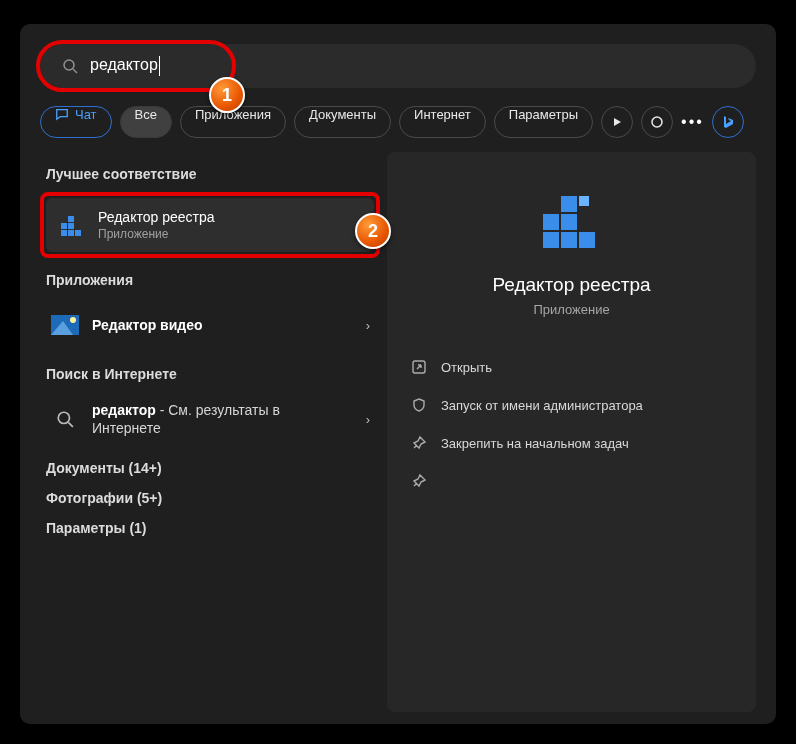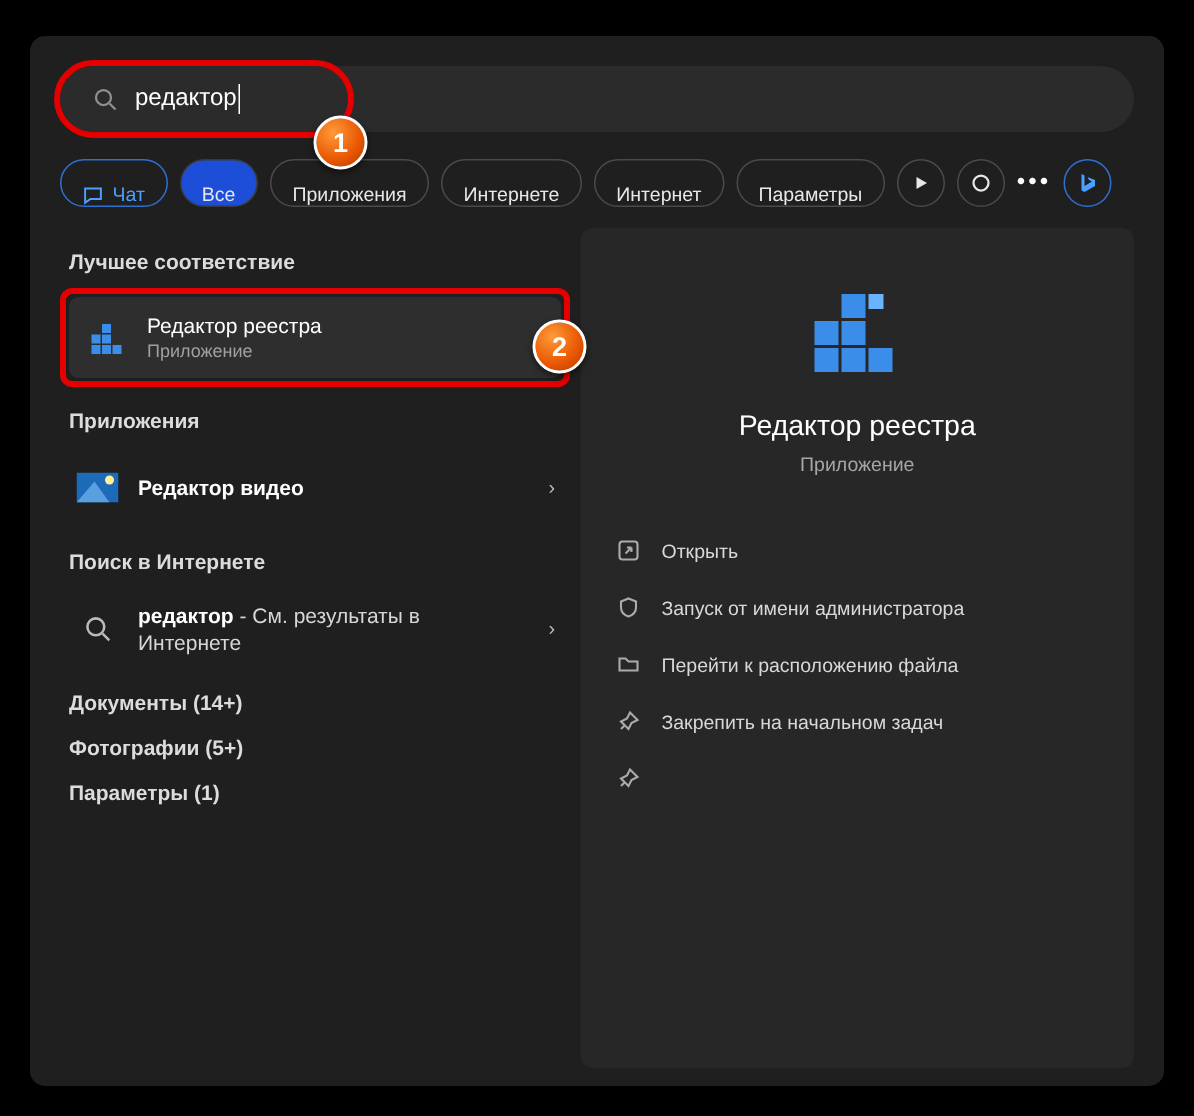--- a/index.html
+++ b/index.html
@@ -64,38 +64,38 @@
     pointer-events:none;
   }
   .filter-row {
     display: flex;
     align-items: center;
     gap: 8px;
     margin: 18px 20px 0 20px;
   }
   .pill {
     display: inline-flex;
-    align-items: flex-end;
+    align-items: flex-start;
     gap: 6px;
     height: 32px;
     padding: 0 14px;
     border-radius: 16px;
     border: 1px solid #4a4a4a;
     color: #e8e8e8;
     font-size: 13px;
     background: transparent;
     cursor: pointer;
     white-space: nowrap;
   }
   .pill.chat {
     border-color: #2f6fd0;
     color: #4aa0ff;
   }
   .pill.active {
-    background: #1d4ed8;
+    background: #404040;
     border-color: #3a3a3a;
   }
   .round-btn {
     display: inline-flex;
     align-items:center; justify-content:center;
     width:32px; height:32px;
     border-radius:50%;
     border:1px solid #4a4a4a;
     background:transparent;
     color:#e8e8e8;
@@ -249,21 +249,21 @@
         </svg>
       <span>Чат</span>
     </button>
     <button class="pill active">
         <span>Все</span>
       </button>
     <button class="pill">
         <span>Приложения</span>
       </button>
     <button class="pill">
-        <span>Интернете</span>
+        <span>Документы</span>
       </button>
     <button class="pill">
         <span>Интернет</span>
       </button>
     <button class="pill">
         <span>Параметры</span>
       </button>
     <button class="round-btn">
       <svg width="10" height="10" viewBox="0 0 10 10">
           <polygon points="2,1 9,5 2,9" fill="#e8e8e8"></polygon>
@@ -372,39 +372,31 @@
           <span class="action-icon">
               <svg viewBox="0 0 16 16" fill="none" stroke="#ccc" stroke-width="1.4">
                 <path d="M8 2 L13 4 V8 C13 11 11 13 8 14 C5 13 3 11 3 8 V4 Z"></path>
               </svg>
             </span>
           <span>Запуск от имени администратора</span>
         </div>
         <div class="action-item">
           <span class="action-icon">
               <svg viewBox="0 0 16 16" fill="none" stroke="#ccc" stroke-width="1.4">
-                <path d="M2 4 H6 L8 6 H14 V12 H2 Z"></path>
+                <path d="M9 2 L14 7 L10 9 L8 13 L3 8 L7 6 Z M3 13 L6 10"></path>
               </svg>
             </span>
-          <span>Перейти к расположению файла</span>
+          <span>Закрепить на начальном задач</span>
         </div>
         <div class="action-item">
           <span class="action-icon">
               <svg viewBox="0 0 16 16" fill="none" stroke="#ccc" stroke-width="1.4">
                 <path d="M9 2 L14 7 L10 9 L8 13 L3 8 L7 6 Z M3 13 L6 10"></path>
               </svg>
             </span>
-          <span>Закрепить на начальном задач</span>
-        </div>
-        <div class="action-item">
-          <span class="action-icon">
-              <svg viewBox="0 0 16 16" fill="none" stroke="#ccc" stroke-width="1.4">
-                <path d="M9 2 L14 7 L10 9 L8 13 L3 8 L7 6 Z M3 13 L6 10"></path>
-              </svg>
-            </span>
         </div>
       </div>
     </div>
   </div>
 
 </div>
 
 <div class="callout" style="left:209px; top:77px">1</div>
 <div class="callout" style="left:355px; top:213px">2</div>
 

